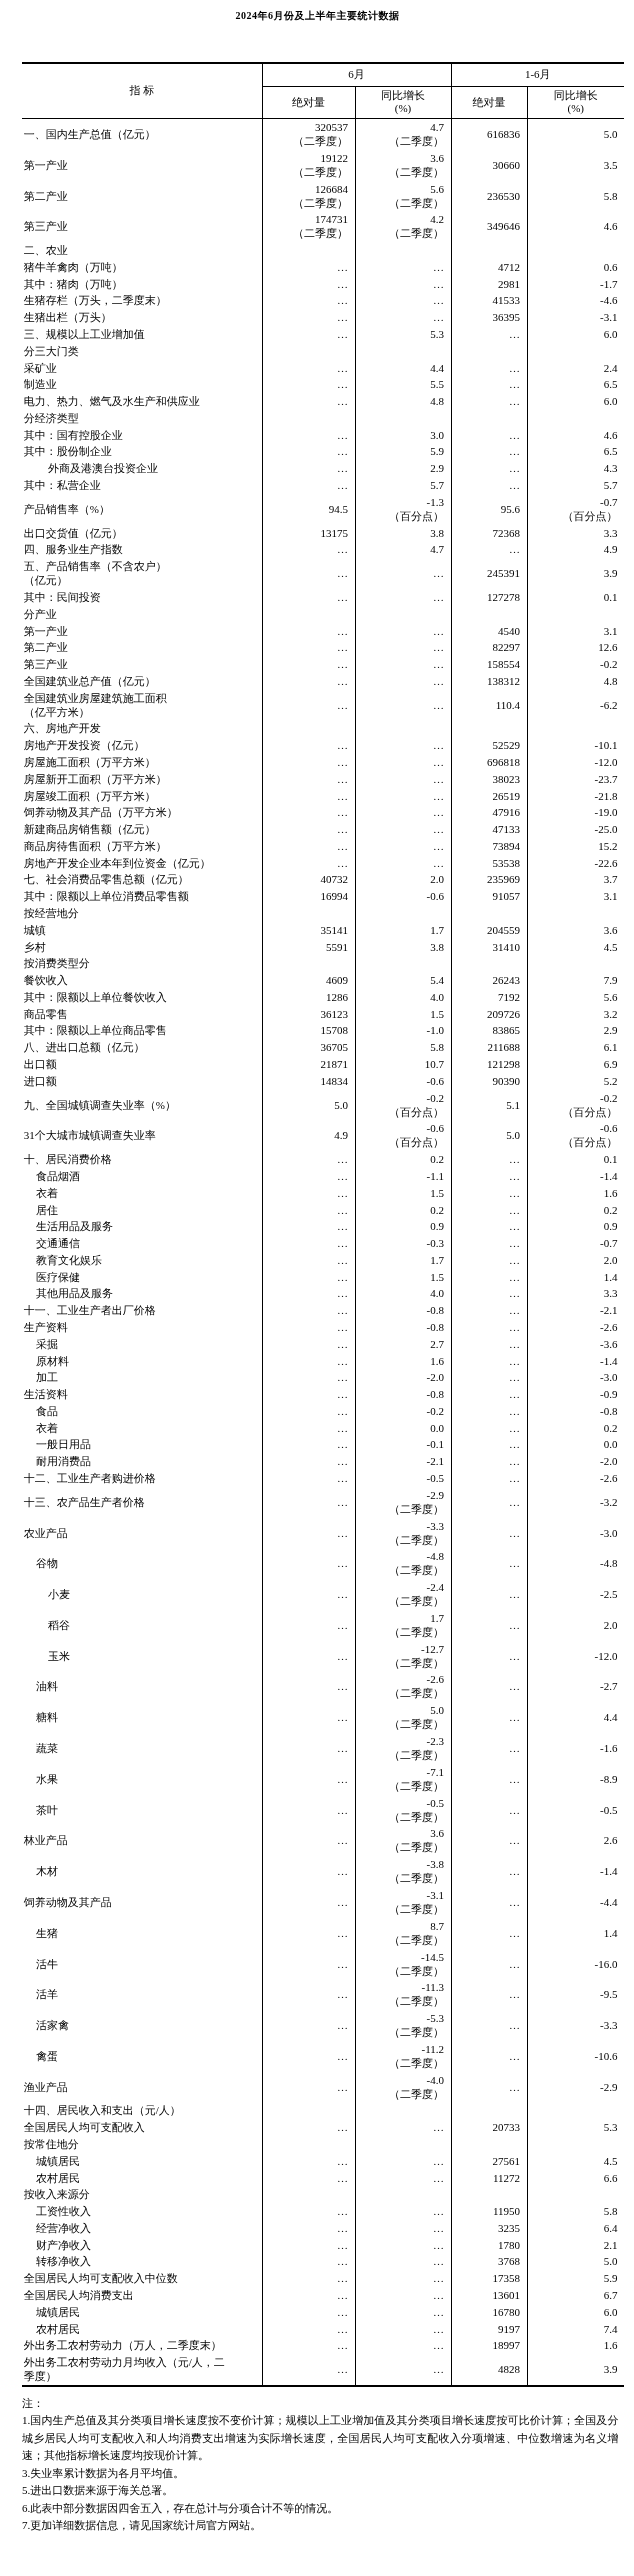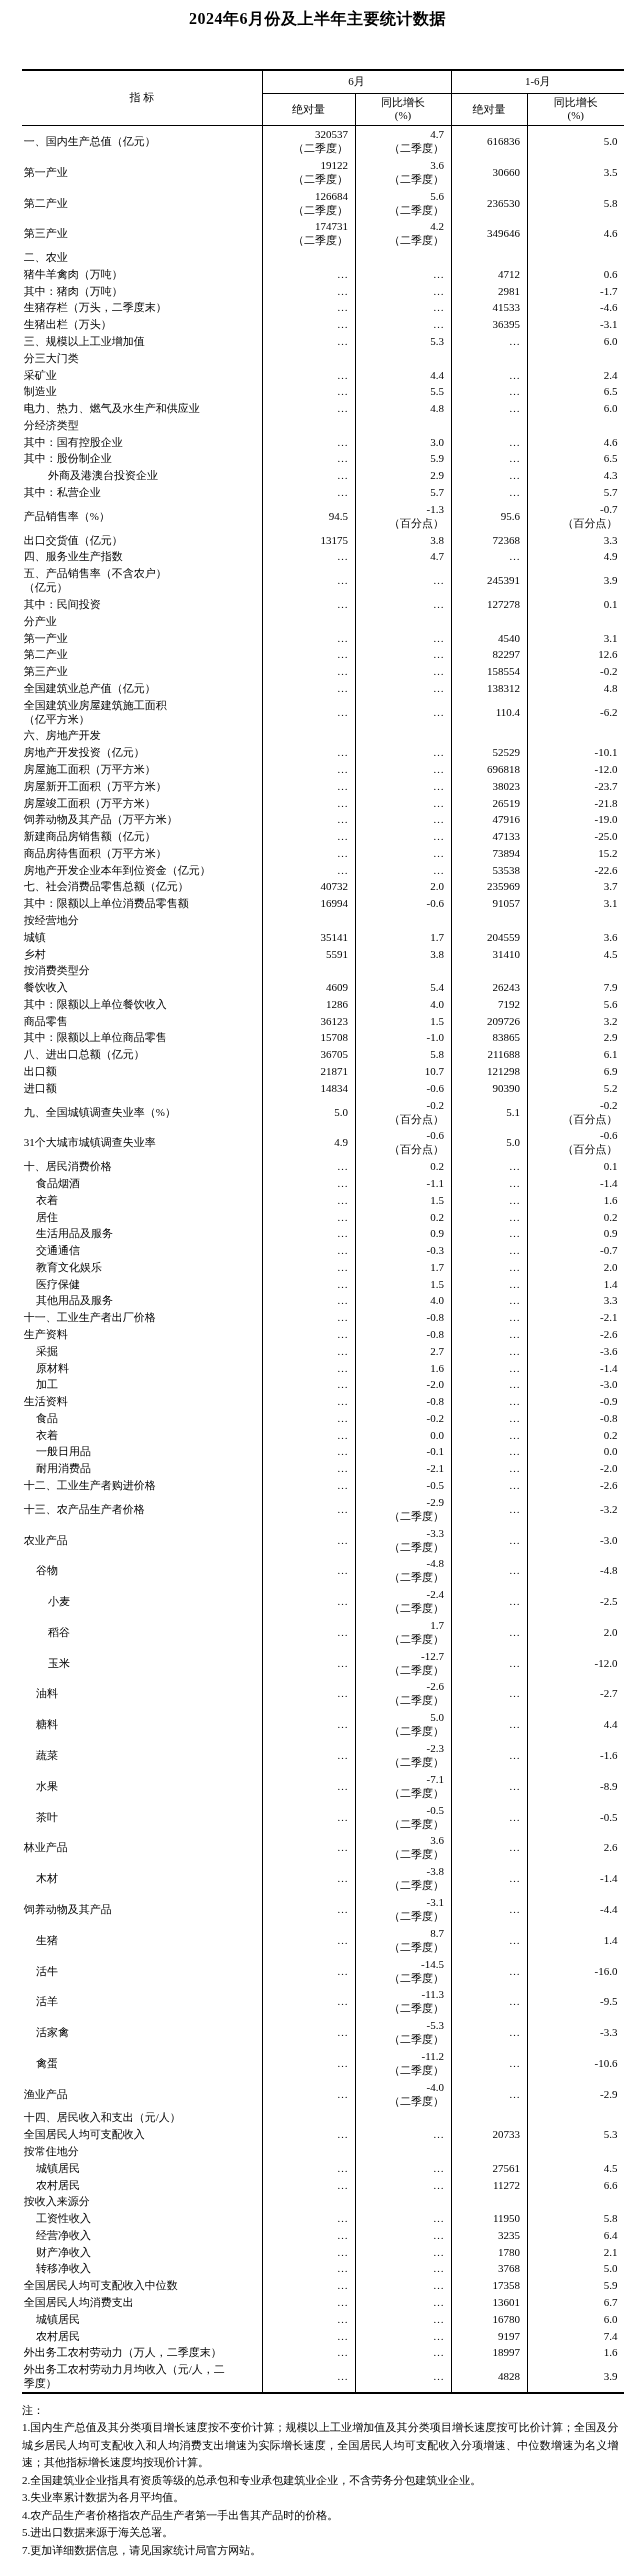--- a/index.html
+++ b/index.html
@@ -2,21 +2,21 @@
 <html style="font-size:14.8px"><head>
 <meta charset="utf-8">
 <style>
   html,body{margin:0;padding:0;}
   body{
     width:635px;height:2576px;background:#ffffff;color:#000;
     font-family:"Liberation Serif","DejaVu Serif",serif;
     overflow:hidden;
   }
   .page-title{
-    font-size:16px;font-weight:bold;text-align:center;
+    font-size:10px;font-weight:bold;text-align:center;
     padding-top:9.2px;letter-spacing:0.5px;
   }
   table.stat{
     border-collapse:collapse;table-layout:fixed;
     margin:39px 0 0 22px;width:601px;
     border-top:2.3px solid #000;
   }
   th,td{overflow:hidden;}
   thead th{
     font-weight:normal;font-size:11px;text-align:center;
@@ -880,20 +880,19 @@
         <td class="val vline">4828</td>
         <td class="val">3.9</td>
       </tr>
     </tbody>
 </table>
 
 <div class="notes">
   <div>注：</div>
   <div>
       <div>1.国内生产总值及其分类项目增长速度按不变价计算；规模以上工业增加值及其分类项目增长速度按可比价计算；全国及分城乡居民人均可支配收入和人均消费支出增速为实际增长速度，全国居民人均可支配收入分项增速、中位数增速为名义增速；其他指标增长速度均按现价计算。</div>
-      <div>2.全国建筑业企业指具有资质等级的总承包和专业承包建筑业企业，不含劳务分包建筑业企业。</div>
       <div>3.失业率累计数据为各月平均值。</div>
-      <div>4.农产品生产者价格指农产品生产者第一手出售其产品时的价格。</div>
       <div>5.进出口数据来源于海关总署。</div>
+      <div>6.此表中部分数据因四舍五入，存在总计与分项合计不等的情况。</div>
       <div>7.更加详细数据信息，请见国家统计局官方网站。</div>
     </div>
 </div>
 
 
 </body></html>

